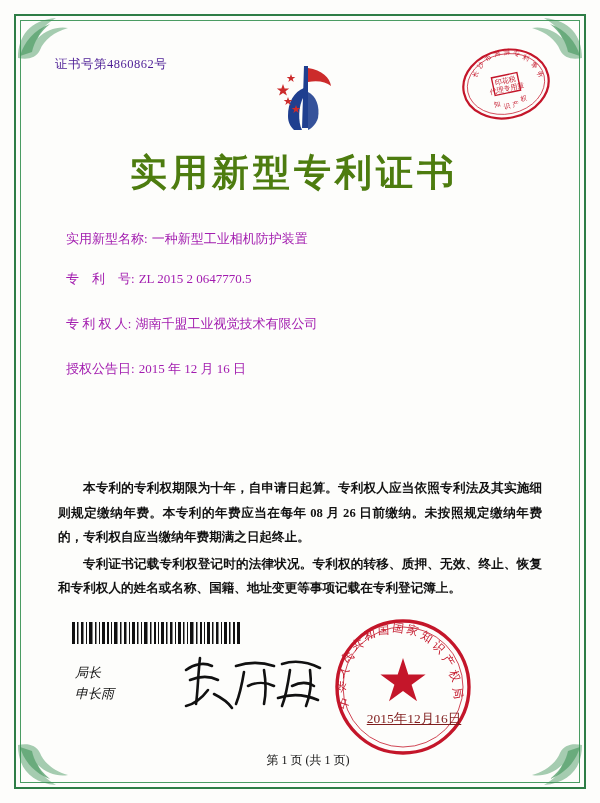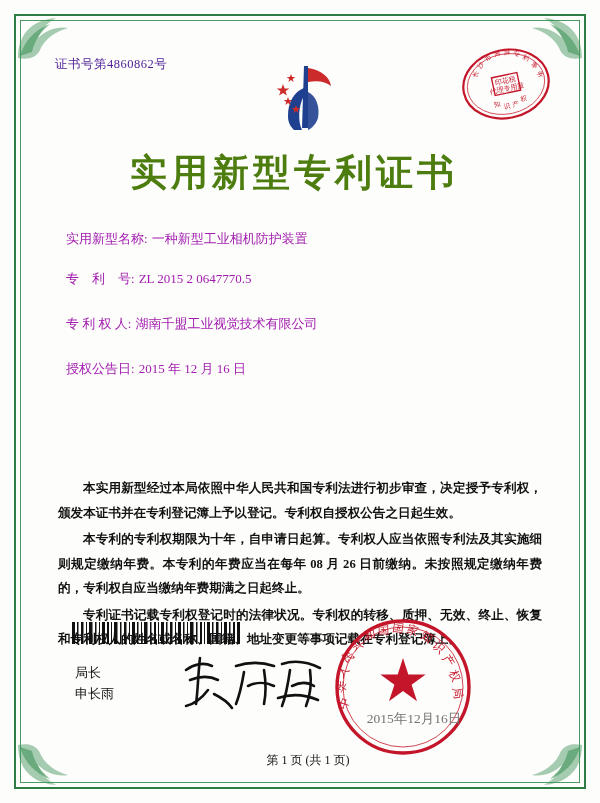--- a/index.html
+++ b/index.html
@@ -124,20 +124,21 @@
   }
   .barcode svg { display:block; width:100%; height:100%; }
 
   
   .director {
     position: absolute;
     left: 75px; top: 663px;
     font-size: 13px;
     line-height: 1.6;
     color: #111;
+    font-style: italic;
   }
   .signature {
     position: absolute;
     left: 178px; top: 650px;
     width: 150px; height: 62px;
   }
   .signature svg { display:block; width:100%; height:100%; }
 
   .seal-bottom {
     position: absolute;
@@ -145,22 +146,23 @@
     width: 146px; height: 146px;
   }
   .seal-bottom svg { display:block; width:100%; height:100%; }
 
   .seal-date {
     position: absolute;
     left: 358px; top: 710px;
     width: 112px;
     text-align: center;
     font-size: 13.5px;
-    color: #737373;
+    color: #7f1d1d;
     font-family: "Liberation Serif", serif;
+    text-decoration: underline;
   }
 
   .page-footer {
     position: absolute;
     left: 16px; right: 0; top: 752px;
     text-align: center;
     font-size: 12px;
     color: #111;
   }
 </style>
@@ -252,21 +254,20 @@
     </div>
     <div class="field gap">
       <span class="lbl">专 利 权 人:</span><span class="val">湖南千盟工业视觉技术有限公司</span>
     </div>
     <div class="field">
       <span class="lbl">授权公告日:</span><span class="val">2015 年 12 月 16 日</span>
     </div>
   </div>
 
   <div class="paras">
-    <p>本实用新型经过本局依照中华人民共和国专利法进行初步审查，决定授予专利权，颁发本证书并在专利登记簿上予以登记。专利权自授权公告之日起生效。</p>
     <p>本专利的专利权期限为十年，自申请日起算。专利权人应当依照专利法及其实施细则规定缴纳年费。本专利的年费应当在每年 08 月 26 日前缴纳。未按照规定缴纳年费的，专利权自应当缴纳年费期满之日起终止。</p>
     <p>专利证书记载专利权登记时的法律状况。专利权的转移、质押、无效、终止、恢复和专利权人的姓名或名称、国籍、地址变更等事项记载在专利登记簿上。</p>
   </div>
 
   <div class="barcode">
     <svg viewBox="0 0 170 22" preserveAspectRatio="none">
       <g fill="#111">
         <rect x="0" y="0" width="3" height="22"></rect>
           <rect x="5" y="0" width="1.5" height="22"></rect>
         <rect x="9" y="0" width="2.5" height="22"></rect>

